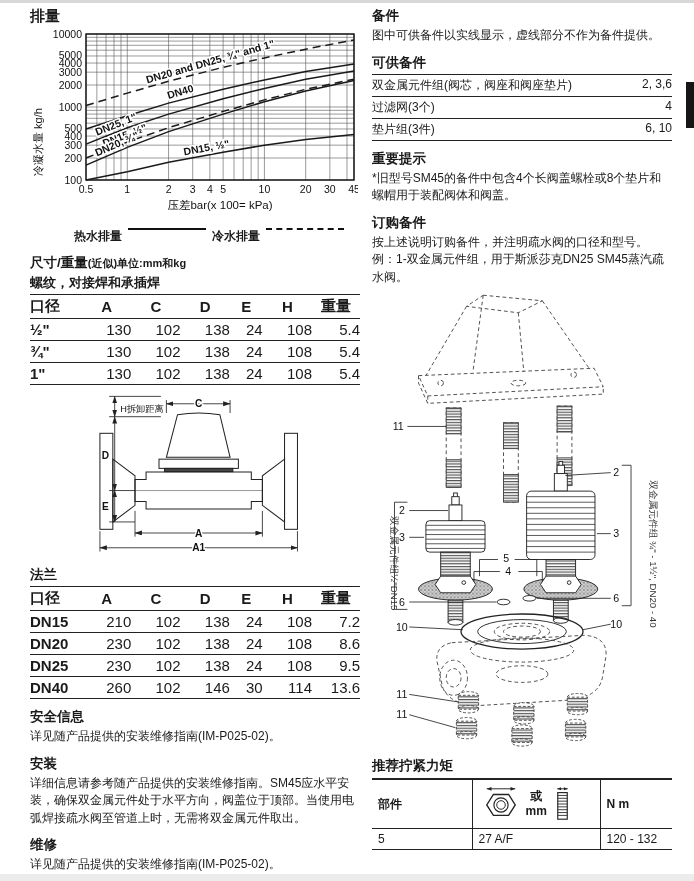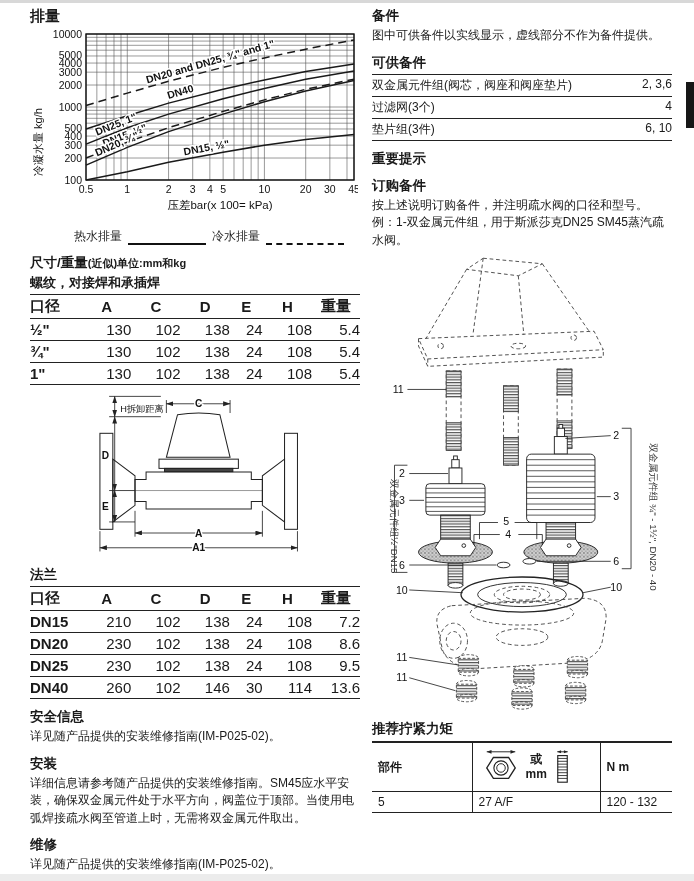--- a/index.html
+++ b/index.html
@@ -12,21 +12,21 @@
   .col-left{width:330px;flex:none;}
   .col-right{flex:1;min-width:0;}
   .h1{font-size:15px;font-weight:bold;margin:0 0 2px;}
   .h2{font-size:13.5px;font-weight:bold;margin:9px 0 2px;}
   .h2 .sfx{font-size:11px;}
   .h3{font-size:13px;font-weight:bold;margin:0 0 1px;}
   .body{font-size:12px;line-height:1.46;margin:0;}
   .chart-wrap{position:relative;margin-left:10px;}
   .ylab{position:absolute;left:-9px;top:148px;transform:rotate(-90deg);transform-origin:left top;
         font-size:11px;white-space:nowrap;color:#111;}
-  .legend{display:flex;align-items:flex-end;gap:6px;font-size:12px;margin:0 0 0 44px;}
+  .legend{display:flex;align-items:flex-start;gap:6px;font-size:12px;margin:0 0 0 44px;font-weight:bold;}
   .lseg{width:78px;border-top:2px solid #111;height:0;}
   .lseg.dash{border-top:2px dashed #111;}
   table.dtab{width:100%;border-collapse:collapse;font-size:15px;margin:2px 0 4px;}
   .dtab th{border-top:1.4px solid #222;border-bottom:1.6px solid #222;font-weight:bold;
            text-align:center;padding:2px 0;}
   .dtab th:first-child{text-align:left;}
   .dtab td{border-bottom:1.2px solid #222;text-align:right;padding:2px 0;}
   .dtab td:first-child{text-align:left;font-weight:bold;}
   .avlist{border-top:1.2px solid #222;font-size:12px;margin-top:2px;}
   .avrow{display:flex;justify-content:space-between;border-bottom:1.2px solid #222;padding:2px 0;}
@@ -343,20 +343,21 @@
           <span>过滤网(3个)</span>
           <span>4</span>
         </div>
         <div class="avrow">
           <span>垫片组(3件)</span>
           <span>6, 10</span>
         </div>
       </div>
 
       <div class="h2">重要提示</div>
+      <p class="body">*旧型号SM45的备件中包含4个长阀盖螺栓或8个垫片和螺帽用于装配阀体和阀盖。</p>
 
       <div class="h2">订购备件</div>
       <p class="body">按上述说明订购备件，并注明疏水阀的口径和型号。</p>
       <p class="body">例：1-双金属元件组，用于斯派莎克DN25 SM45蒸汽疏水阀。</p>
 
       <svg class="exploded" width="288" height="462" viewBox="0 0 300 500">
         <defs>
           <pattern id="speck" width="4" height="4" patternUnits="userSpaceOnUse">
             <rect width="4" height="4" fill="#cfcfcf"></rect>
             <circle cx="1" cy="1" r="0.7" fill="#333"></circle>

